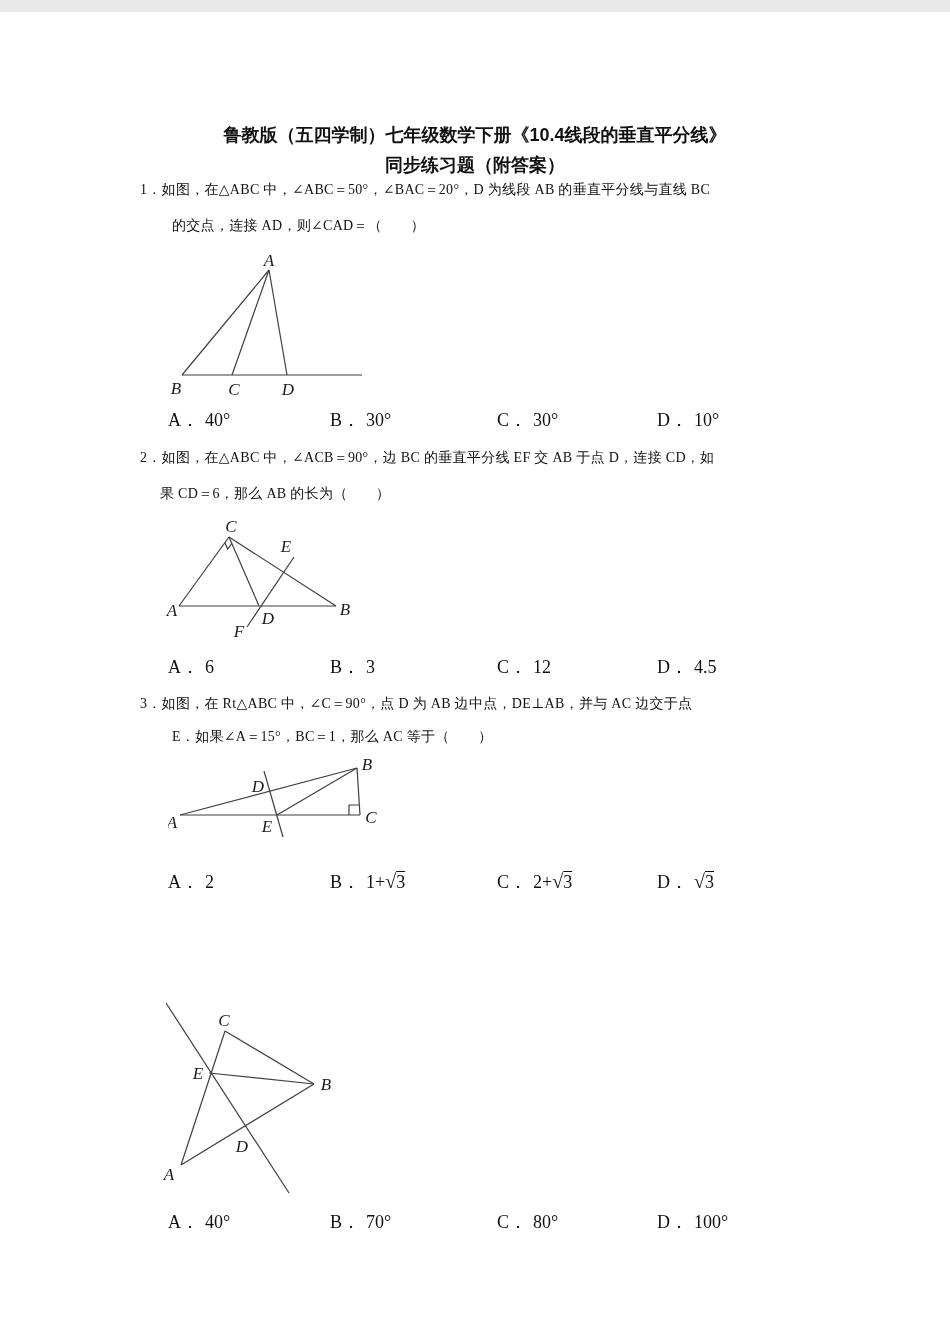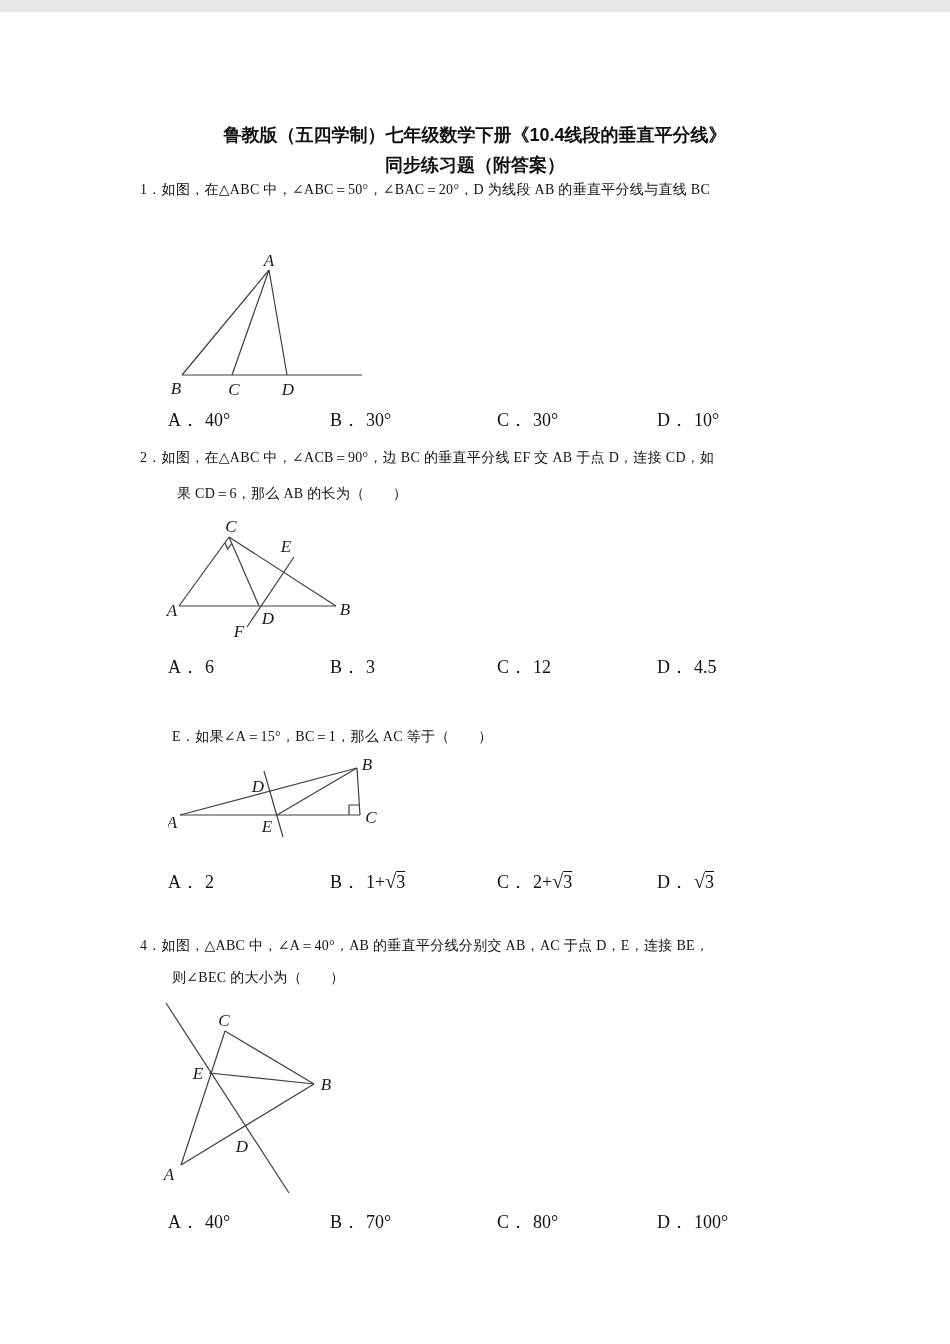--- a/index.html
+++ b/index.html
@@ -24,41 +24,42 @@
 </style>
 </head>
 <body>
 
 <div class="page">
 
   <div class="abs title-line" style="top:111px;">鲁教版（五四学制）七年级数学下册《10.4线段的垂直平分线》</div>
   <div class="abs title-line" style="top:141px;">同步练习题（附答案）</div>
 
   <div class="abs q-line" style="top:169px;left:140px;">1．如图，在△ABC 中，∠ABC＝50°，∠BAC＝20°，D 为线段 AB 的垂直平分线与直线 BC</div>
+  <div class="abs q-line" style="top:205px;left:172px;">的交点，连接 AD，则∠CAD＝（　　）</div>
 
   <svg class="fig" style="left:150px;top:238px;" width="240" height="152" viewBox="150 238 240 152">
     <line x1="182" y1="363" x2="362" y2="363"></line>
     <line x1="182" y1="363" x2="269" y2="258"></line>
     <line x1="232" y1="363" x2="269" y2="258"></line>
     <line x1="287" y1="363" x2="269" y2="258"></line>
     <text x="269" y="254" text-anchor="middle">A</text>
     <text x="176" y="382" text-anchor="middle">B</text>
     <text x="234" y="383" text-anchor="middle">C</text>
     <text x="288" y="383" text-anchor="middle">D</text>
   </svg>
 
   <div class="opt-row" style="top:396px;">
     <span class="opt" style="left:168px;"><span class="lbl">A．</span><span>40°</span><span class="radsign"></span><span class="radbody"></span></span>
     <span class="opt" style="left:330px;"><span class="lbl">B．</span><span>30°</span><span class="radsign"></span><span class="radbody"></span></span>
     <span class="opt" style="left:497px;"><span class="lbl">C．</span><span>30°</span><span class="radsign"></span><span class="radbody"></span></span>
     <span class="opt" style="left:657px;"><span class="lbl">D．</span><span>10°</span><span class="radsign"></span><span class="radbody"></span></span>
   </div>
 
   <div class="abs q-line" style="top:437px;left:140px;">2．如图，在△ABC 中，∠ACB＝90°，边 BC 的垂直平分线 EF 交 AB 于点 D，连接 CD，如</div>
-  <div class="abs q-line" style="top:473px;left:177px;">果 CD＝6，那么 AB 的长为（　　）</div>
+  <div class="abs q-line" style="top:473px;left:160px;">果 CD＝6，那么 AB 的长为（　　）</div>
 
   <svg class="fig" style="left:165px;top:508px;" width="195" height="122" viewBox="165 508 195 122">
     <line x1="179" y1="594" x2="336" y2="594"></line>
     <line x1="179" y1="594" x2="229" y2="525"></line>
     <line x1="229" y1="525" x2="336" y2="594"></line>
     <line x1="229" y1="525" x2="259" y2="594"></line>
     <line x1="294" y1="545" x2="247" y2="615"></line>
     <polyline points="231.8,531.4 227.7,537.1 224.9,530.7"></polyline>
     <text x="231" y="520" text-anchor="middle">C</text>
     <text x="286" y="540" text-anchor="middle">E</text>
@@ -68,20 +69,21 @@
     <text x="239" y="625" text-anchor="middle">F</text>
   </svg>
 
   <div class="opt-row" style="top:643px;">
     <span class="opt" style="left:168px;"><span class="lbl">A．</span><span>6</span><span class="radsign"></span><span class="radbody"></span></span>
     <span class="opt" style="left:330px;"><span class="lbl">B．</span><span>3</span><span class="radsign"></span><span class="radbody"></span></span>
     <span class="opt" style="left:497px;"><span class="lbl">C．</span><span>12</span><span class="radsign"></span><span class="radbody"></span></span>
     <span class="opt" style="left:657px;"><span class="lbl">D．</span><span>4.5</span><span class="radsign"></span><span class="radbody"></span></span>
   </div>
 
+  <div class="abs q-line" style="top:683px;left:140px;">3．如图，在 Rt△ABC 中，∠C＝90°，点 D 为 AB 边中点，DE⊥AB，并与 AC 边交于点</div>
   <div class="abs q-line" style="top:716px;left:172px;">E．如果∠A＝15°，BC＝1，那么 AC 等于（　　）</div>
 
   <svg class="fig" style="left:168px;top:745px;" width="212" height="90" viewBox="168 745 212 90">
     <line x1="180" y1="803" x2="360" y2="803"></line>
     <line x1="180" y1="803" x2="357" y2="756"></line>
     <line x1="357" y1="756" x2="360" y2="803"></line>
     <line x1="277" y1="803" x2="357" y2="756"></line>
     <line x1="264" y1="759" x2="283" y2="825"></line>
     <path d="M349,803 L349,793 L359,793"></path>
     <text x="172" y="816" text-anchor="middle">A</text>
@@ -91,22 +93,20 @@
     <text x="267" y="820" text-anchor="middle">E</text>
   </svg>
 
   <div class="opt-row" style="top:858px;">
     <span class="opt" style="left:168px;"><span class="lbl">A．</span><span>2</span><span class="radsign"></span><span class="radbody"></span></span>
     <span class="opt" style="left:330px;"><span class="lbl">B．</span><span>1+</span><span class="radsign">√</span><span class="radbody">3</span></span>
     <span class="opt" style="left:497px;"><span class="lbl">C．</span><span>2+</span><span class="radsign">√</span><span class="radbody">3</span></span>
     <span class="opt" style="left:657px;"><span class="lbl">D．</span><span></span><span class="radsign">√</span><span class="radbody">3</span></span>
   </div>
 
-  <div class="abs q-line" style="top:925px;left:140px;">4．如图，△ABC 中，∠A＝40°，AB 的垂直平分线分别交 AB，AC 于点 D，E，连接 BE，</div>
-  <div class="abs q-line" style="top:957px;left:172px;">则∠BEC 的大小为（　　）</div>
 
   <svg class="fig" style="left:160px;top:988px;" width="180" height="200" viewBox="160 988 180 200">
     <line x1="166" y1="991" x2="289" y2="1181"></line>
     <line x1="181" y1="1153" x2="225" y2="1019"></line>
     <line x1="225" y1="1019" x2="314" y2="1072"></line>
     <line x1="209" y1="1061" x2="314" y2="1072"></line>
     <line x1="181" y1="1153" x2="314" y2="1072"></line>
     <text x="224" y="1014" text-anchor="middle">C</text>
     <text x="198" y="1067" text-anchor="middle">E</text>
     <text x="326" y="1078" text-anchor="middle">B</text>

